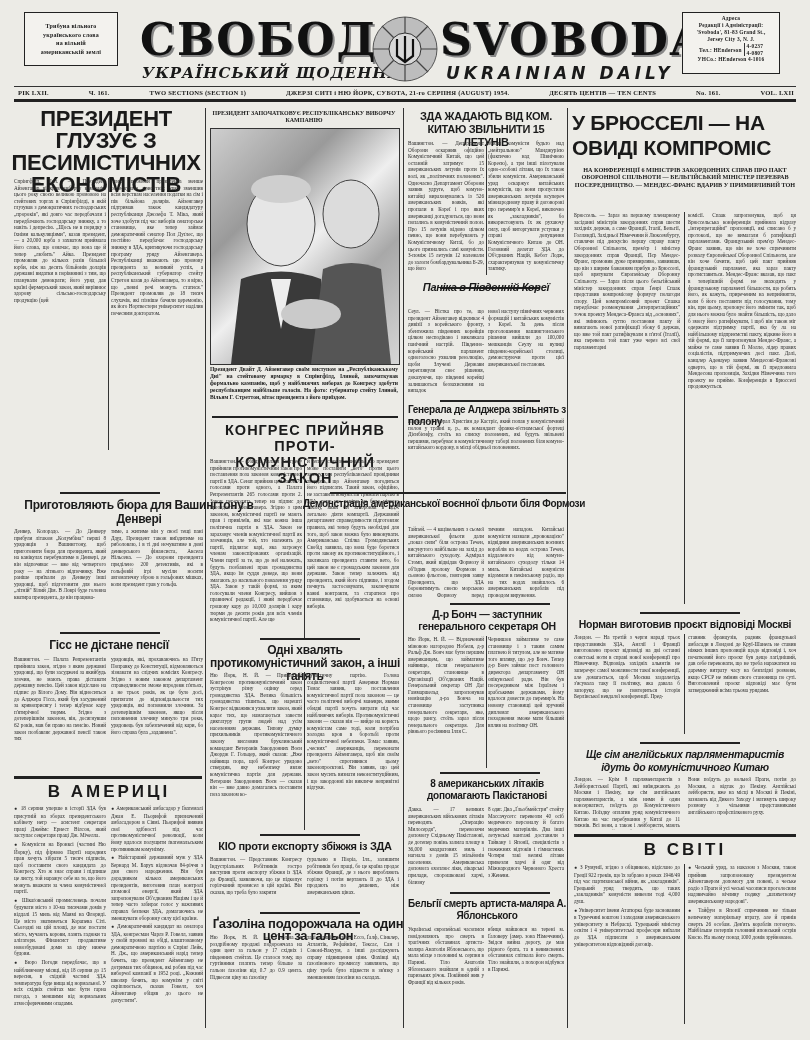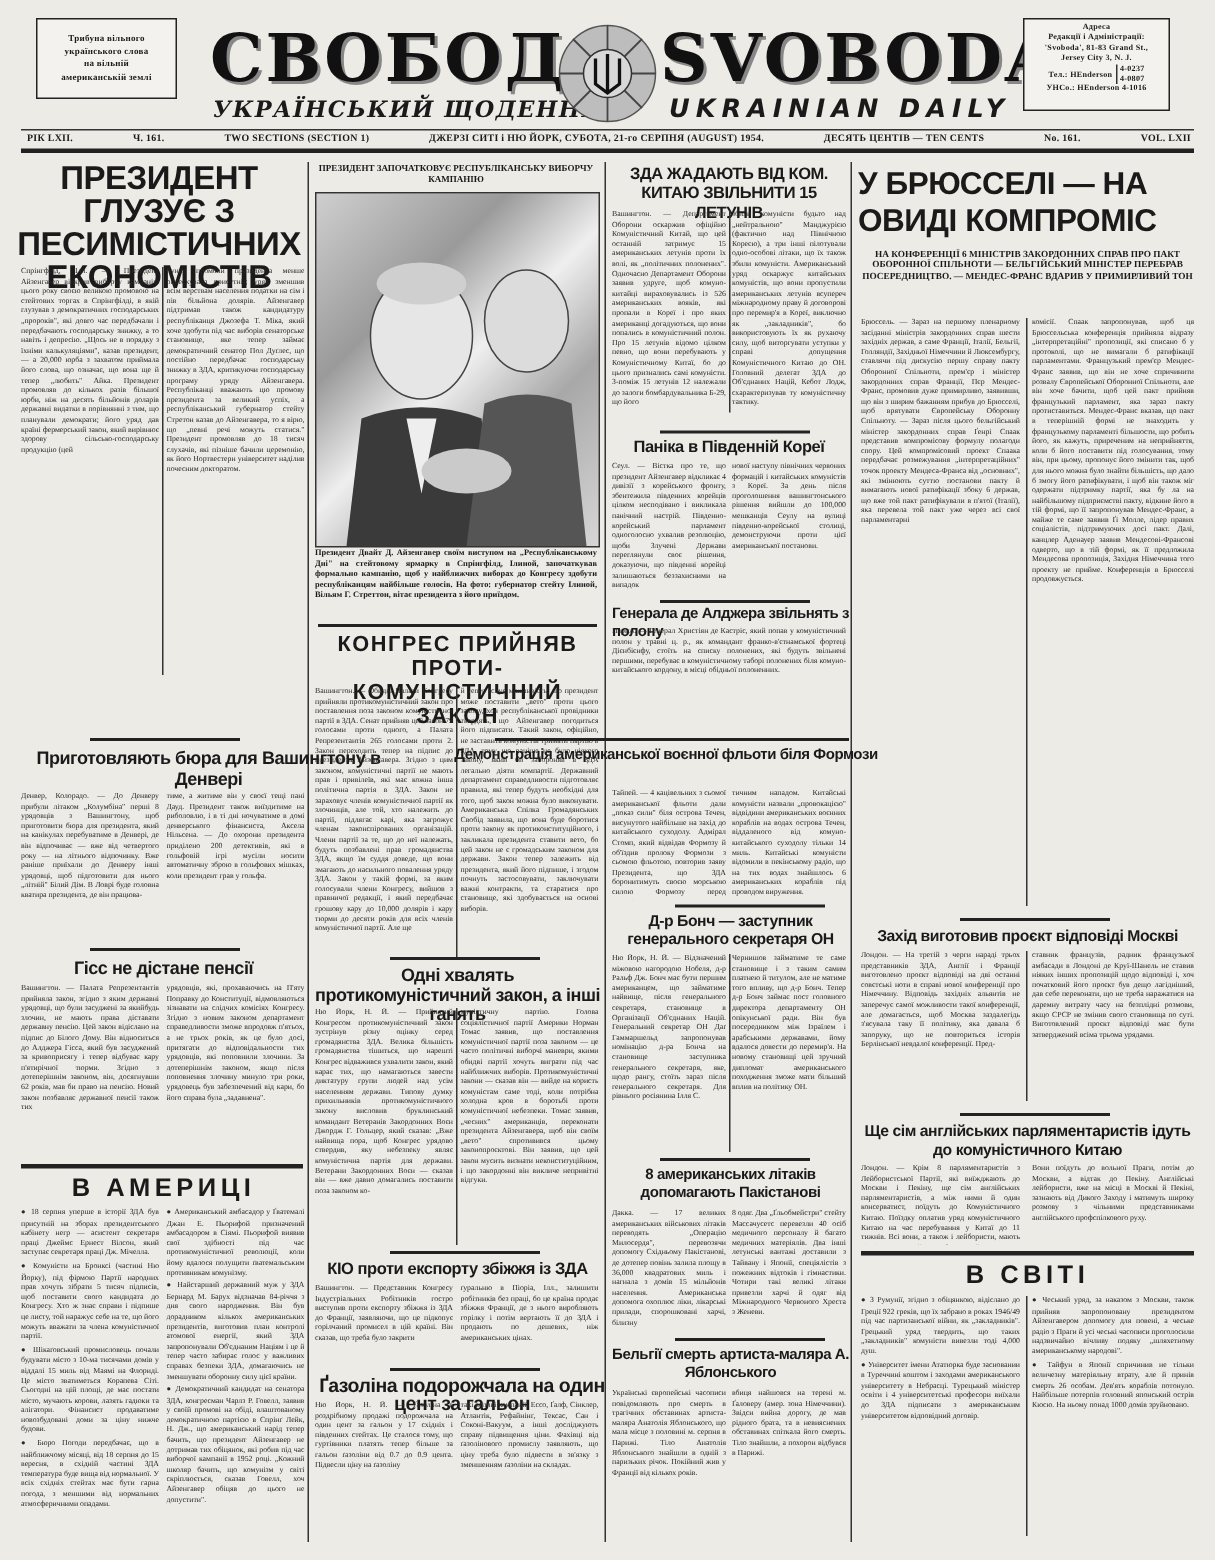--- a/index.html
+++ b/index.html
@@ -145,21 +145,21 @@
 <div class="abs hd" style="left:210px;top:918px;width:196px;font-size:13px;line-height:12px;">Ґазоліна подорожчала на один цент за гальон</div>
 <div class="col tiny" style="left:210px;top:934px;width:92px;height:62px;">Ню Йорк, Н. Й. — Ґазоліна в роздрібному продажі подорожчала на один цент за гальон у 17 східніх і південних стейтах. Це сталося тому, що гуртівники платять тепер більше за гальон ґазоліни від 0.7 до 0.9 цента. Підвесли ціну на ґазоліну</div>
 <div class="col tiny" style="left:307px;top:934px;width:92px;height:62px;">такі великі компанії: Ессо, Ґалф, Сінклер, Атлантік, Рефайнінґ, Тексас, Сан і Соконі-Вакуум, а інші досліджують справу підвищення ціни. Фахівці від ґазолінового промислу заявляють, що ціну треба було підвести в зв'язку з зменшенням ґазоліни на складах.</div>
 
 <div class="abs hd" style="left:408px;top:110px;width:156px;font-size:11px;line-height:13px;">ЗДА ЖАДАЮТЬ ВІД КОМ. КИТАЮ ЗВІЛЬНИТИ 15 ЛЕТУНІВ</div>
 <div class="col tiny" style="left:408px;top:140px;width:76px;height:135px;">Вашингтон. — Департамент Оборони оскаржив офіційно Комуністичний Китай, що цей останній затримує 15 американських летунів проти їх волі, як „політичних полонених". Одночасно Департамент Оборони заявив удруге, щоб комуно-китайці вираховувались із 526 американських вояків, які пропали в Кореї і про яких американці догадуються, що вони попались в комуністичний полон. Про 15 летунів відомо цілком певно, що вони перебувають у Комуністичному Китаї, бо до цього признались самі комуністи. З-поміж 15 летунів 12 належали до залоги бомбардувальника Б-29, що його</div>
 <div class="col tiny" style="left:488px;top:140px;width:76px;height:135px;">збили комуністи будьто над „нейтральною" Манджурією (фактично над Північною Кореєю), а три інші пілотували одно-особові літаки, що їх також збили комуністи. Американський уряд оскаржує китайських комуністів, що вони пропустили американських летунів всупереч міжнародному праву й договорові про перемир'я в Кореї, виключно як ,,закладників", бо використовують їх як рухаючу силу, щоб виторгувати уступки у справі допущення Комуністичного Китаю до ОН. Головний делегат ЗДА до Об'єднаних Націй, Кебот Лодж, схарактеризував ту комуністичну тактику.</div>
 <div class="vrule" style="left:486px;top:140px;height:135px;"></div>
 
 <div class="rule" style="left:440px;top:287px;width:100px;height:2px;"></div>
-<div class="abs hd" style="left:408px;top:292px;width:156px;font-size:11px;line-height:13px;">Паніка в Південній Кореї</div>
+<div class="abs hd" style="left:408px;top:281px;width:156px;font-size:11px;line-height:13px;font-style:italic;">Паніка в Південній Кореї</div>
 <div class="col tiny" style="left:408px;top:308px;width:76px;height:88px;">Сеул. — Вістка про те, що президент Айзенгавер відкликає 4 дивізії з корейського фронту, збентежила південних корейців цілком несподівано і викликала панічний настрій. Південно-корейський парламент одноголосно ухвалив резолюцію, щоби Злучені Держави переглянули своє рішення, доказуючи, що південні корейці залишаються беззахисними на випадок</div>
 <div class="col tiny" style="left:488px;top:308px;width:76px;height:88px;">нової наступу північних червоних формацій і китайських комуністів з Кореї. За день після проголошення вашингтонського рішення вийшли до 100,000 мешканців Сеулу на вулиці південно-корейської столиці, демонструючи проти цієї американської постанови.</div>
 
 <div class="rule" style="left:440px;top:400px;width:100px;height:2px;"></div>
 <div class="abs hd" style="left:408px;top:404px;width:160px;font-size:10px;line-height:12px;text-align:left;">Генерала де Алджера звільнять з полону</div>
 <div class="col tiny" style="left:408px;top:418px;width:156px;height:72px;">Париж. — Генерал Христіян де Кастріс, який попав у комуністичний полон у травні ц. р., як командант франко-в'єтнамської фортеці Дієнбієнфу, стоїть на списку полонених, які будуть звільнені першими, перебуває в комуністичному таборі полонених біля комуно-китайського кордону, в місці обідньої полоненних.</div>
 
 <div class="rule" style="left:330px;top:492px;width:236px;height:2px;"></div>
 <div class="abs hd" style="left:290px;top:498px;width:308px;font-size:10px;line-height:12px;">Демонстрація американської воєнної фльоти біля Формози</div>
 <div class="col tiny" style="left:408px;top:526px;width:76px;height:74px;">Тайпей. — 4 кацівельних з сьомої американської фльоти дали „показ сили" біля острова Течен, висунутого найбільше на захід до китайського суходолу. Адмірал Стомп, який відвідав Формозу й об'їздив пролоку Формози з сьомою фльотою, повторив заяву Президента, що ЗДА боронитимуть своєю морською силою Формозу перед комуністами.</div>
@@ -181,27 +181,27 @@
 <div class="col tiny" style="left:408px;top:926px;width:76px;height:92px;">Українські європейські часописи повідомляють про смерть в трагічних обставинах артиста-маляра Анатолія Яблонського, що мала місце з половині м. серпня в Парижі. Тіло Анатолія Яблонського знайшли в одній з паризьких річок. Покійний жив у Франції від кількох років.</div>
 <div class="col tiny" style="left:488px;top:926px;width:76px;height:92px;">вбиця найшовся на терені м. Ґаловеру (амер. зона Німеччини). Звідси вийна дорогу, де мав рідного брата, та в невияснених обставинах спіткала його смерть. Тіло знайшли, а похорон відбувся в Парижі.</div>
 
 <div class="abs hd" style="left:572px;top:110px;width:226px;font-size:21px;line-height:25px;text-align:left;">У БРЮССЕЛІ — НА ОВИДІ КОМПРОМІС</div>
 <div class="abs caption" style="left:574px;top:166px;width:222px;font-size:6.2px;line-height:7.4px;text-align:center;">НА КОНФЕРЕНЦІЇ 6 МІНІСТРІВ ЗАКОРДОННИХ СПРАВ ПРО ПАКТ ОБОРОННОЇ СПІЛЬНОТИ — БЕЛЬГІЙСЬКИЙ МІНІСТЕР ПЕРЕБРАВ ПОСЕРЕДНИЦТВО. — МЕНДЕС-ФРАНС ВДАРИВ У ПРИМИРЛИВИЙ ТОН</div>
 <div class="col tiny" style="left:574px;top:212px;width:106px;height:392px;">Брюссель. — Зараз на першому пленарному засіданні міністрів закордонних справ шести західніх держав, а саме Франції, Італії, Бельгії, Голляндії, Західньої Німеччини й Люксембургу, ставлячи під дискусію першу справу пакту Оборонної Спільноти, прем'єр і міністер закордонних справ Франції, Пєр Мендес-Франс, промовив дуже примирливо, заявивши, що він з ширим бажанням прибув до Брюсселі, щоб врятувати Європейську Оборонну Спільноту. — Зараз після цього бельгійський міністер закордонних справ Ґенрі Спаак представив компромісову формулу полагоди спору. Цей компромісовий проект Спаака передбачає розмежування „інтерпретаційних" точок проекту Мендеса-Франса від „основних", які змінюють суттю постанови пакту й вимагають нової ратифікації збоку 6 держав, що вже той пакт ратифікували в п'ятої (Італії), яка перевела той пакт уже через всі свої парламентарні</div>
 <div class="col tiny" style="left:688px;top:212px;width:108px;height:392px;">комісії. Спаак запропонував, щоб ця Брюссельська конференція прийняла відразу „інтерпретаційні" пропозиції, які списано б у протоколі, що не вимагали б ратифікації парламентами. Французький прем'єр Мендес-Франс заявив, що він не хоче спричинити розвалу Європейської Оборонної Спільноти, але він хоче бачити, щоб цей пакт прийняв французький парламент, яка зараз пакту протиставиться. Мендес-Франс вказав, що пакт в теперішній формі не знаходить у французькому парламенті більшости, що робить його, як кажуть, приреченим на неприйняття, коли б його поставити під голосування, тому він, при цьому, пропонує його змінити так, щоб для нього можна було знайти більшість, що дало б змогу його ратифікувати, і щоб він також міг одержати підтримку партії, яка бу ла на найбільшому підприємстві пакту, відкине його в тій формі, що її запропонував Мендес-Франс, а майже те саме заявив Ґі Молле, лідер правих соціалістів, підтримуючих досі пакт. Далі, канцлер Аденауер заявив Мендесові-Франсові одверто, що в тій формі, як її предложила Мендесова пропозиція, Західня Німеччина того проекту не прийме. Конференція в Брюсселі продовжується.</div>
 <div class="vrule" style="left:684px;top:212px;height:392px;"></div>
 
 <div class="rule" style="left:640px;top:612px;width:100px;height:2px;"></div>
-<div class="abs hd" style="left:572px;top:618px;width:226px;font-size:10.5px;line-height:12px;">Захід виготовив проєкт відповіді Москві</div>
+<div class="abs hd" style="left:572px;top:618px;width:226px;font-size:10.5px;line-height:12px;">Норман виготовив проєкт відповіді Москві</div>
 <div class="col tiny" style="left:574px;top:634px;width:106px;height:100px;">Лондон. — На третій з черги нараді трьох представників ЗДА, Англії і Франції виготовлено проєкт відповіді на дві останні совєтські ноти в справі нової конференції про Німеччину. Відповідь західніх альянтів не заперечує самої можливости такої конференції, але домагається, щоб Москва заздалегідь з'ясувала таку її політику, яка давала б запоруку, що не повториться історія Берлінської невдалої конференції. Пред-</div>
 <div class="col tiny" style="left:688px;top:634px;width:108px;height:100px;">ставник французів, радник французької амбасади в Лондоні де Круї-Шанель не ставив ніяких інших пропозицій щодо відповіді і, хоч початковий його проєкт був дещо лагідніший, дав себе переконати, що не треба наражатися на даремну витрату часу на безплідні розмови, якщо СРСР не змінив свого становища по суті. Виготовлений проєкт відповіді має бути затверджений всіма трьома урядами.</div>
 <div class="vrule" style="left:684px;top:634px;height:100px;"></div>
 
 <div class="rule" style="left:640px;top:742px;width:100px;height:2px;"></div>
-<div class="abs hd" style="left:572px;top:748px;width:226px;font-size:10.5px;line-height:12.5px;">Ще сім англійських парляментаристів ідуть до комуністичного Китаю</div>
+<div class="abs hd" style="left:572px;top:748px;width:226px;font-size:10.5px;line-height:12.5px;font-style:italic;">Ще сім англійських парляментаристів ідуть до комуністичного Китаю</div>
 <div class="col tiny" style="left:574px;top:776px;width:106px;height:54px;">Лондон. — Крім 8 парляментаристів з Лейбористської Партії, які виїжджають до Москви і Пекіну, ще сім англійських парляментаристів, а між ними й один консерватист, поїдуть до Комуністичного Китаю. Поїздку оплатив уряд комуністичного Китаю на час перебування у Китаї до 11 тижнів. Всі вони, а також і лейбористи, мають відвідати Китай, щоб зазнайомитися з політикою Пекіну в справах Китаю, як також оглянути господарські зміни в країні комуністичних держав.</div>
 <div class="col tiny" style="left:688px;top:776px;width:108px;height:54px;">Вони поїдуть до вольної Праги, потім до Москви, а відтак до Пекіну. Англійські лейбористи, вже на місці в Москві й Пекіні, зазнають від Дикого Заходу і матимуть широку розмову з чільними представниками англійського профспілкового руху.</div>
 
 <div class="rule" style="left:574px;top:834px;width:222px;height:3px;"></div>
 <div class="abs hd" style="left:572px;top:840px;width:226px;font-size:17px;letter-spacing:3px;">В СВІТІ</div>
 <div class="col tiny" style="left:574px;top:864px;width:106px;height:160px;">
   <p class="bullet" style="margin:0 0 2px;">З Румунії, згідно з обіцянкою, відіслано до Греції 922 греків, що їх забрано в роках 1946/49 під час партизанської війни, як „закладників". Грецький уряд твердить, що таких „закладників" комуністи вивезли тоді 4,000 душ.</p>
   <p class="bullet" style="margin:0 0 2px;">Університет імени Ататюрка буде засновании в Туреччині коштом і заходами американського університету в Небрасці. Турецький міністер освіти і 4 університетські професори виїхали до ЗДА підписати з американським університетом відповідний договір.</p>
 </div>
 <div class="col tiny" style="left:688px;top:864px;width:108px;height:160px;">

